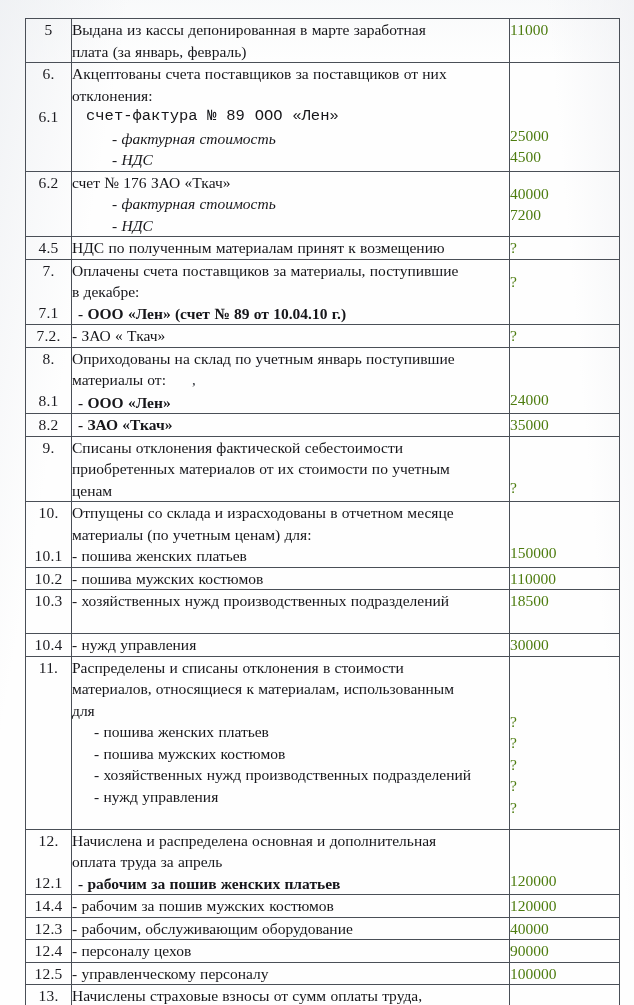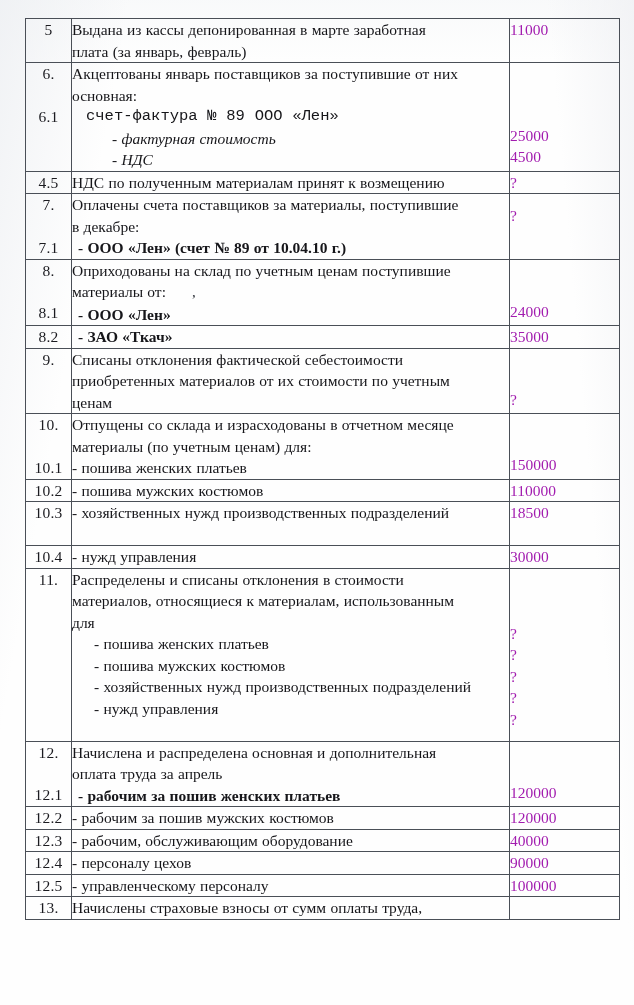--- a/index.html
+++ b/index.html
@@ -69,21 +69,21 @@
     padding: 2px 4px 2px 7px;
     color: #16161a;
     word-spacing: 0.4px;
     margin-left: 12px;
   }
 
   .val-cell {
     font-size: 15.5px;
     line-height: 21.5px;
     padding: 2px 4px 2px 7px;
-    color: #a21caf;
+    color: #4d7c0f;
   }
   .val-cell.bottom { vertical-align: bottom; padding-bottom: 3px; }
 
   .line { display: block; white-space: nowrap; }
   .pad { display: block; height: 21.5px; }
   .pad-half { display: block; height: 11px; }
 
   .ind1 { padding-left: 6px; display: block; font-weight: bold; }
   .ind2 { padding-left: 40px; display: block; font-style: italic; }
   .ind3 { padding-left: 14px; display: block; font-family: Liberation Mono, monospace; }
@@ -125,32 +125,47 @@
       </td>
     </tr>
 
     <tr>
       <td class="num-cell topal">
         <span class="line">6.</span>
         <span class="pad"></span>
         <span class="line">6.1</span>
       </td>
       <td class="desc-cell">
-        <span class="line">Акцептованы январь поставщиков за поступившие от них</span>
-        <span class="line">основная:</span>
+        <span class="line">Акцептованы счета поставщиков за поставщиков от них</span>
+        <span class="line">отклонения:</span>
         <span class="line ind3">счет-фактура № 89 ООО «Лен»</span>
         <span class="line ind2">- фактурная стоимость</span>
         <span class="line ind2">- НДС</span>
       </td>
       <td class="val-cell bottom">
         <span class="line">25000</span>
         <span class="line">4500</span>
       </td>
     </tr>
 
+    <tr>
+      <td class="num-cell topal">
+        <span class="line">6.2</span>
+      </td>
+      <td class="desc-cell">
+        <span class="line">счет № 176 ЗАО «Ткач»</span>
+        <span class="line ind2">- фактурная стоимость</span>
+        <span class="line ind2">- НДС</span>
+      </td>
+      <td class="val-cell">
+        <span class="pad-half"></span>
+        <span class="line">40000</span>
+        <span class="line">7200</span>
+      </td>
+    </tr>
 
     <tr>
       <td class="num-cell topal">
         <span class="line">4.5</span>
       </td>
       <td class="desc-cell">
         <span class="line">НДС по полученным материалам принят к возмещению</span>
       </td>
       <td class="val-cell">
         <span class="line qmark">?</span>
@@ -167,29 +182,40 @@
         <span class="line">Оплачены счета поставщиков за материалы, поступившие</span>
         <span class="line">в декабре:</span>
         <span class="line ind1">- ООО «Лен»  (счет № 89 от 10.04.10 г.)</span>
       </td>
       <td class="val-cell">
         <span class="pad-half"></span>
         <span class="line qmark">?</span>
       </td>
     </tr>
 
+    <tr>
+      <td class="num-cell topal">
+        <span class="line">7.2.</span>
+      </td>
+      <td class="desc-cell">
+        <span class="line">-  ЗАО « Ткач»</span>
+      </td>
+      <td class="val-cell">
+        <span class="line qmark">?</span>
+      </td>
+    </tr>
 
     <tr>
       <td class="num-cell topal">
         <span class="line">8.</span>
         <span class="pad"></span>
         <span class="line">8.1</span>
       </td>
       <td class="desc-cell">
-        <span class="line">Оприходованы на склад по учетным ценам поступившие</span>
+        <span class="line">Оприходованы на склад по учетным январь поступившие</span>
         <span class="line"><span>материалы от:</span><span class="stray-comma">,</span></span>
         <span class="line ind1">- ООО «Лен»</span>
       </td>
       <td class="val-cell bottom">
         <span class="line">24000</span>
       </td>
     </tr>
 
     <tr>
       <td class="num-cell topal">
@@ -307,21 +333,21 @@
         <span class="line">оплата труда за апрель</span>
         <span class="line ind1">- рабочим за пошив женских платьев</span>
       </td>
       <td class="val-cell bottom">
         <span class="line">120000</span>
       </td>
     </tr>
 
     <tr>
       <td class="num-cell topal">
-        <span class="line">12.2</span>
+        <span class="line">14.4</span>
       </td>
       <td class="desc-cell">
         <span class="line">-  рабочим за пошив мужских костюмов</span>
       </td>
       <td class="val-cell">
         <span class="line">120000</span>
       </td>
     </tr>
 
     <tr>

